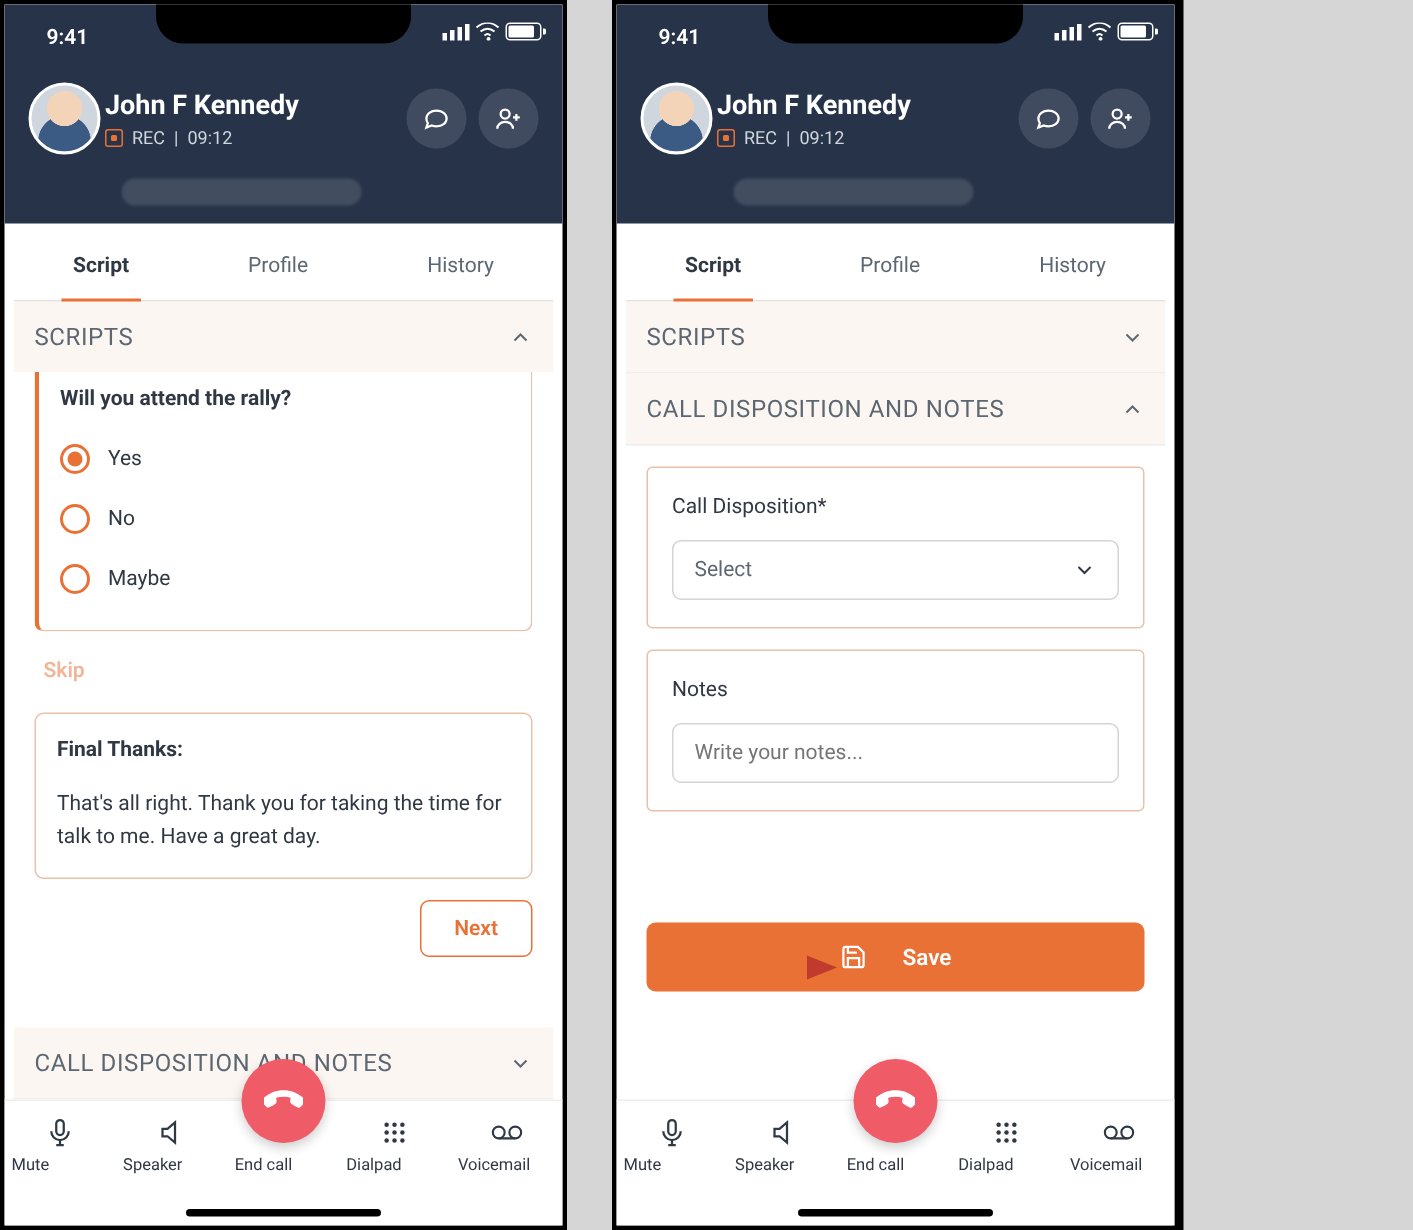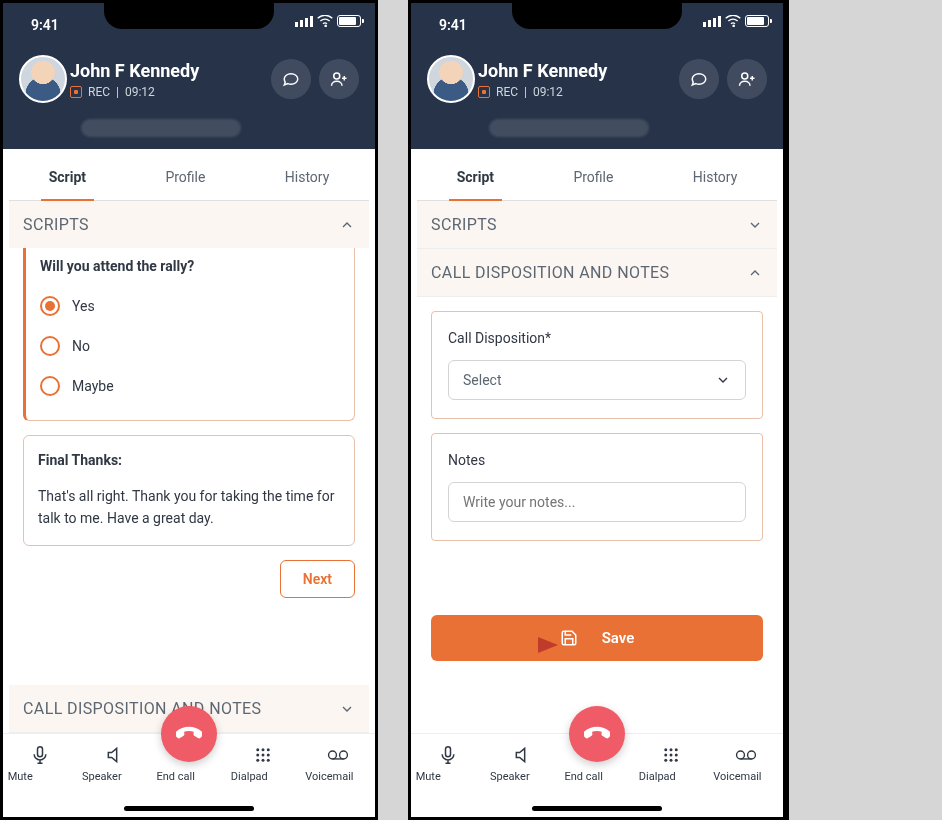--- a/index.html
+++ b/index.html
@@ -162,20 +162,21 @@
           </div>
           <div class="opt">
             <span class="radio off"></span>
             <span>No</span>
           </div>
           <div class="opt">
             <span class="radio off"></span>
             <span>Maybe</span>
           </div>
         </div>
+        <div class="skip">Skip</div>
         <div class="msgcard">
           <div class="msgtitle">Final Thanks:</div>
           <div class="msgbody">That's all right. Thank you for taking the time for talk to me. Have a great day.</div>
         </div>
         <div class="next-row">
           <button class="btn-outline">Next</button>
         </div>
       </div>
       <div class="section-head" style="position:absolute;left:0;right:0;bottom:0">
         <span>CALL DISPOSITION AND NOTES</span>

